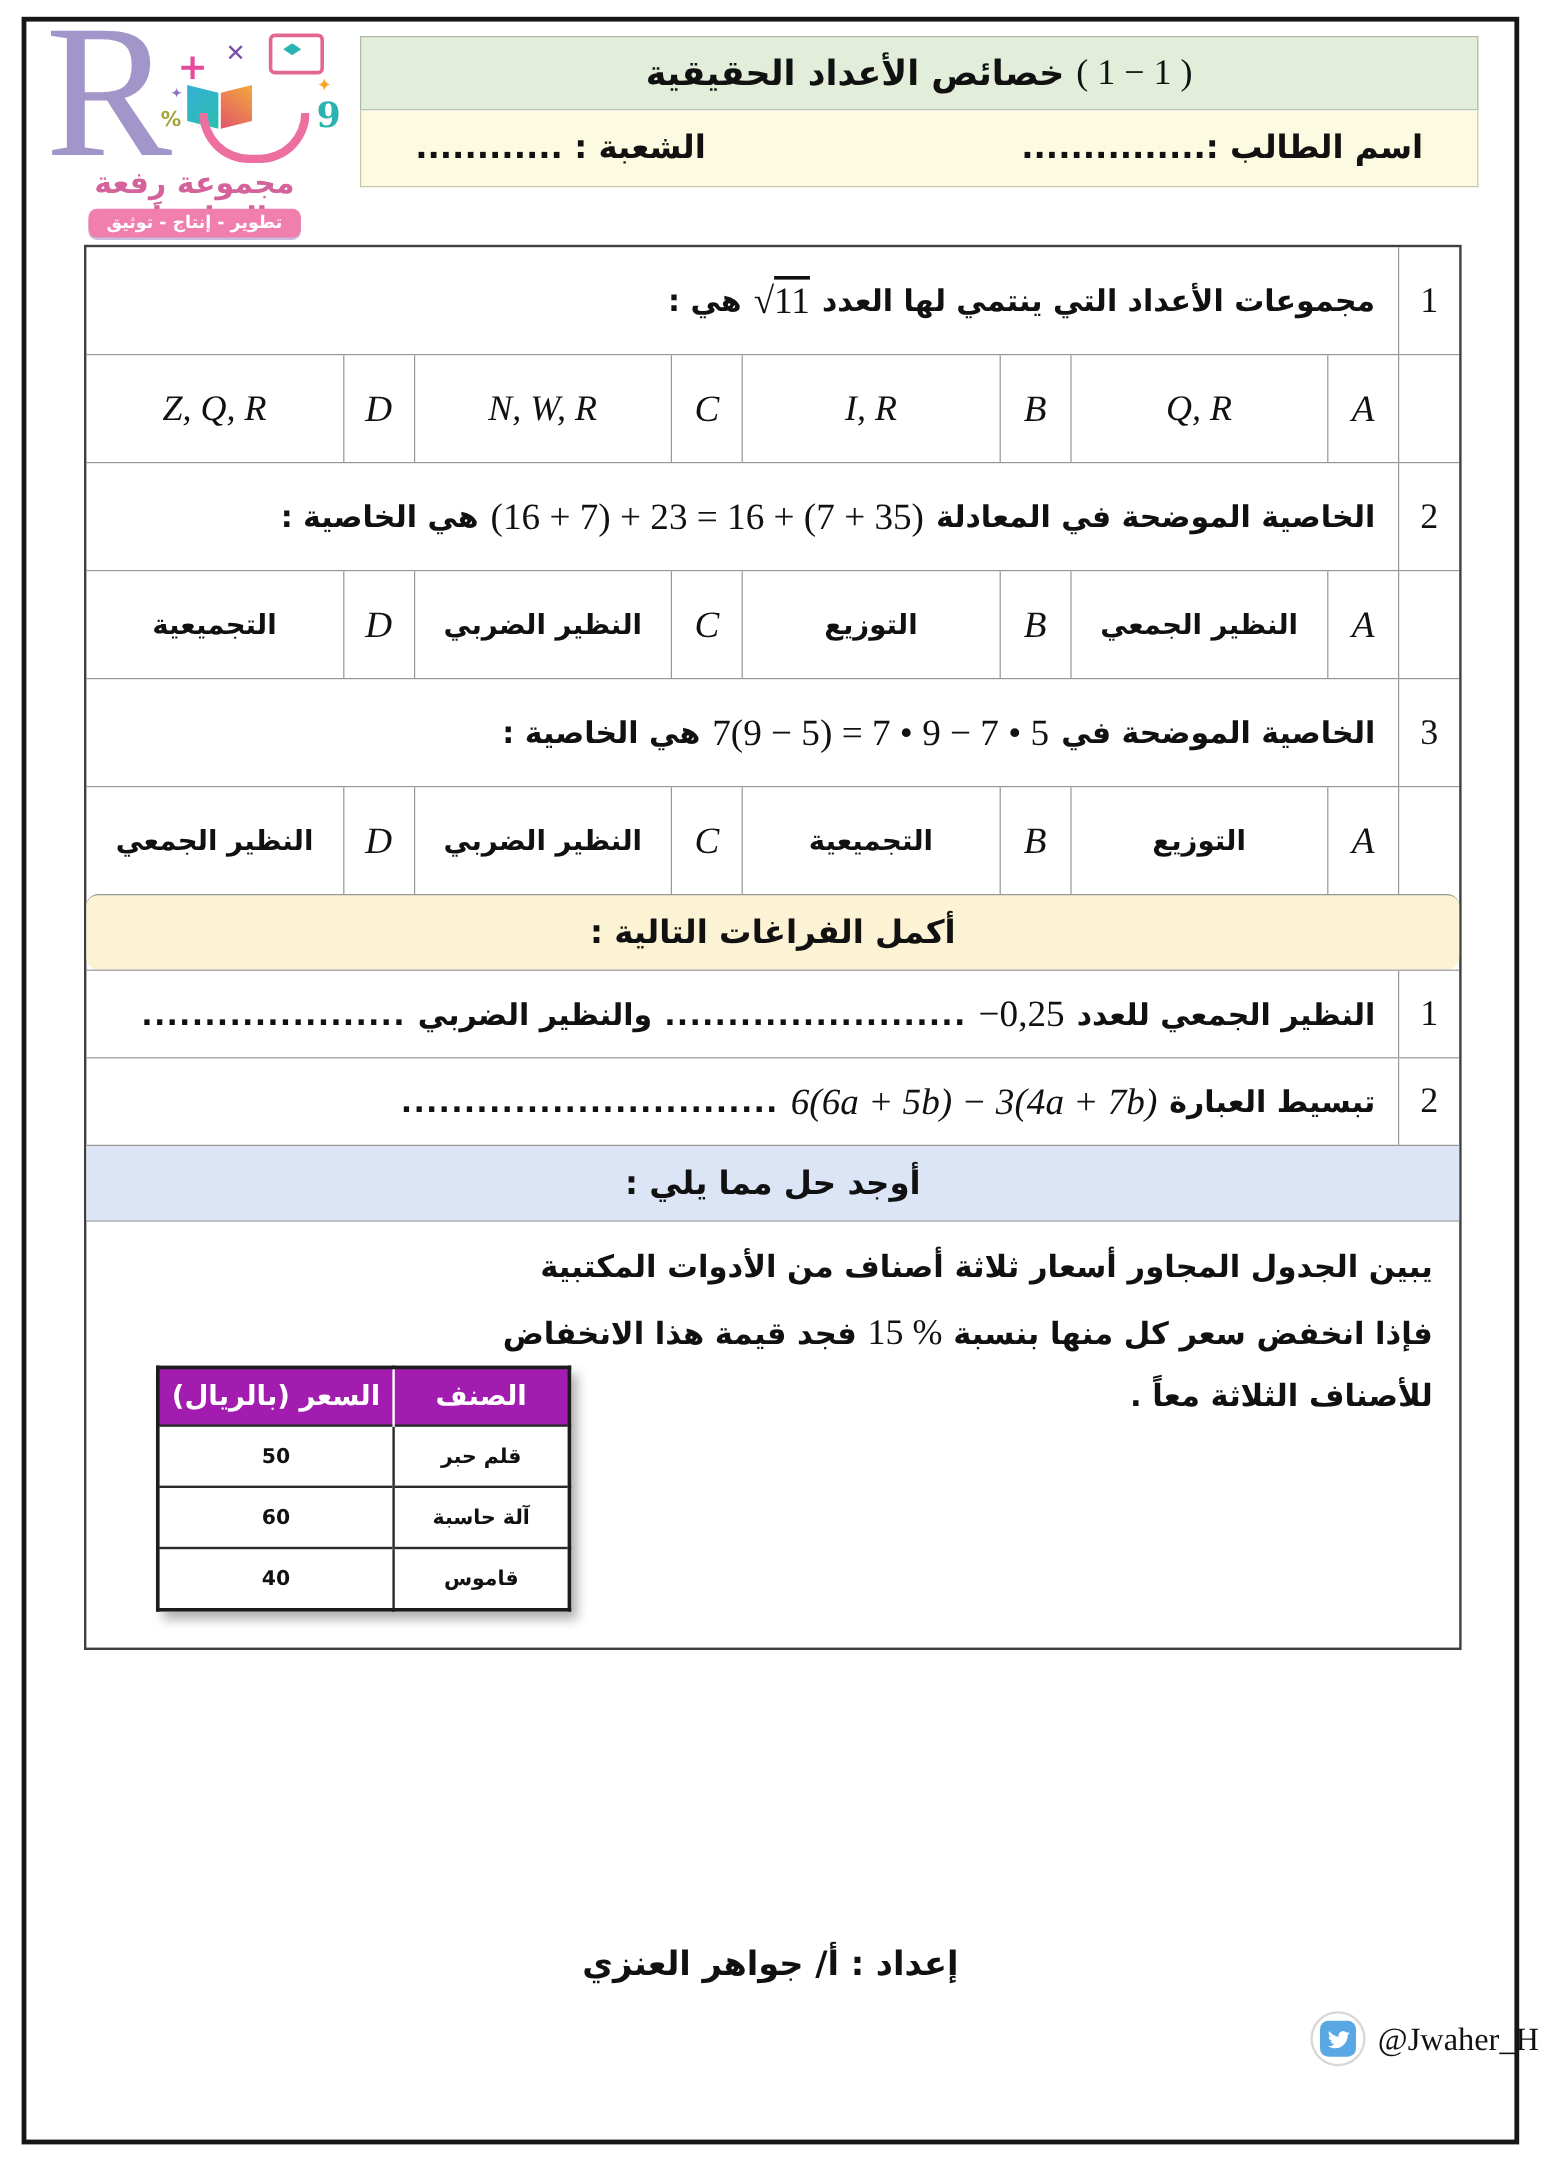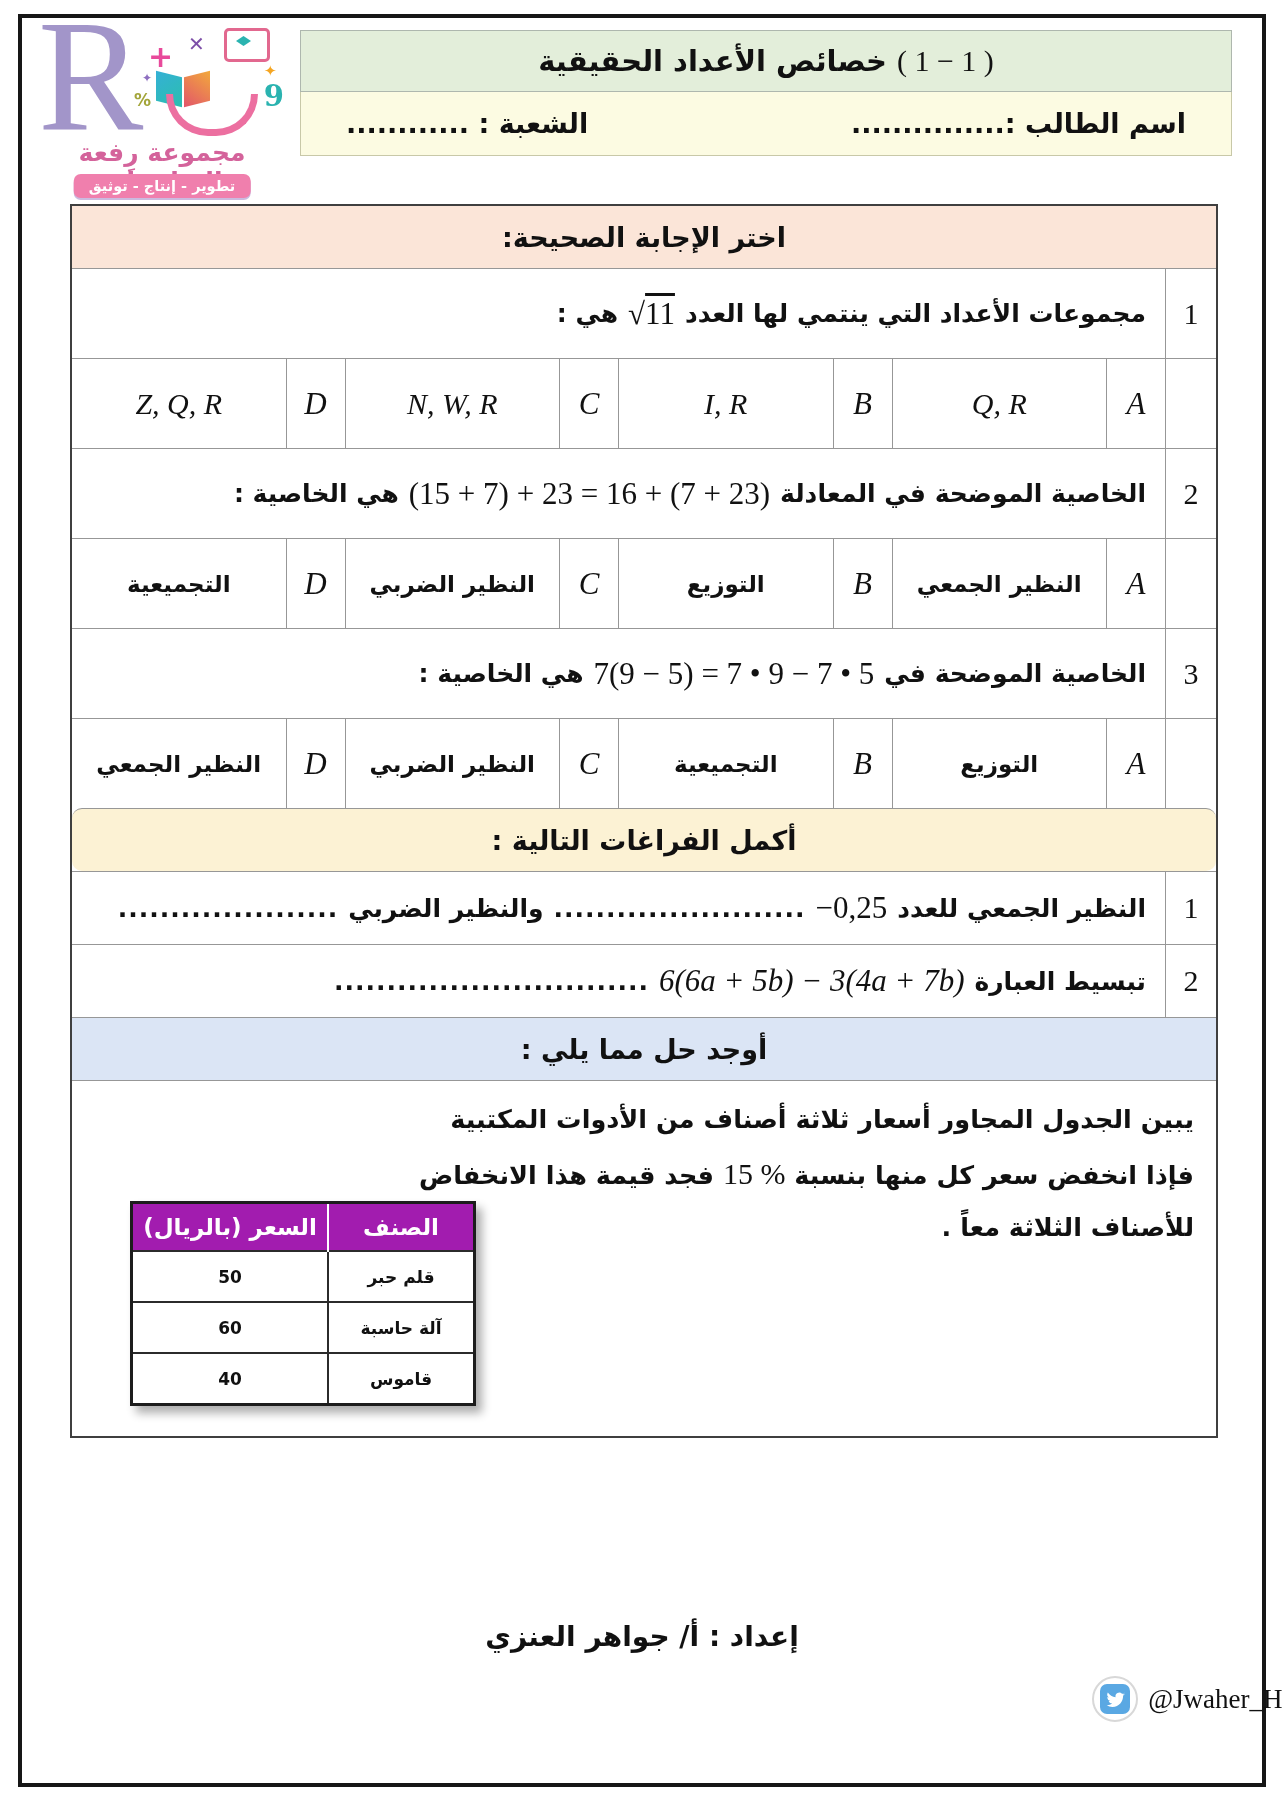--- a/index.html
+++ b/index.html
@@ -133,21 +133,20 @@
   <span class="lesson-num math">( 1 − 1 )</span>
   <span>خصائص الأعداد الحقيقية</span>
 </div>
 <div class="hdr-yellow">
   <span>اسم الطالب :...............</span>
   <span>الشعبة : ............</span>
 </div>
 
 <div class="main">
 
-  <div class="banner salmon">اختر الإجابة الصحيحة:</div>
 
   <div class="qrow">
     <div class="qnum">1</div>
     <div class="qtext">
       <span>مجموعات الأعداد التي ينتمي لها العدد</span>
       <span class="math"><span>√</span><span class="radicand">11</span></span>
       <span>هي :</span>
     </div>
   </div>
   <div class="orow">
@@ -159,21 +158,21 @@
     <div class="letter">C</div>
     <div class="ans mathopt">N, W, R</div>
     <div class="letter">D</div>
     <div class="ans mathopt">Z, Q, R</div>
   </div>
 
   <div class="qrow">
     <div class="qnum">2</div>
     <div class="qtext">
       <span>الخاصية الموضحة في المعادلة</span>
-      <span class="math">(15 + 7) + 23 = 16 + (7 + 23)</span>
+      <span class="math">(16 + 7) + 23 = 16 + (7 + 35)</span>
       <span>هي الخاصية :</span>
     </div>
   </div>
   <div class="orow">
     <div class="numcell"></div>
     <div class="letter">A</div>
     <div class="ans">النظير الجمعي</div>
     <div class="letter">B</div>
     <div class="ans">التوزيع</div>
     <div class="letter">C</div>

